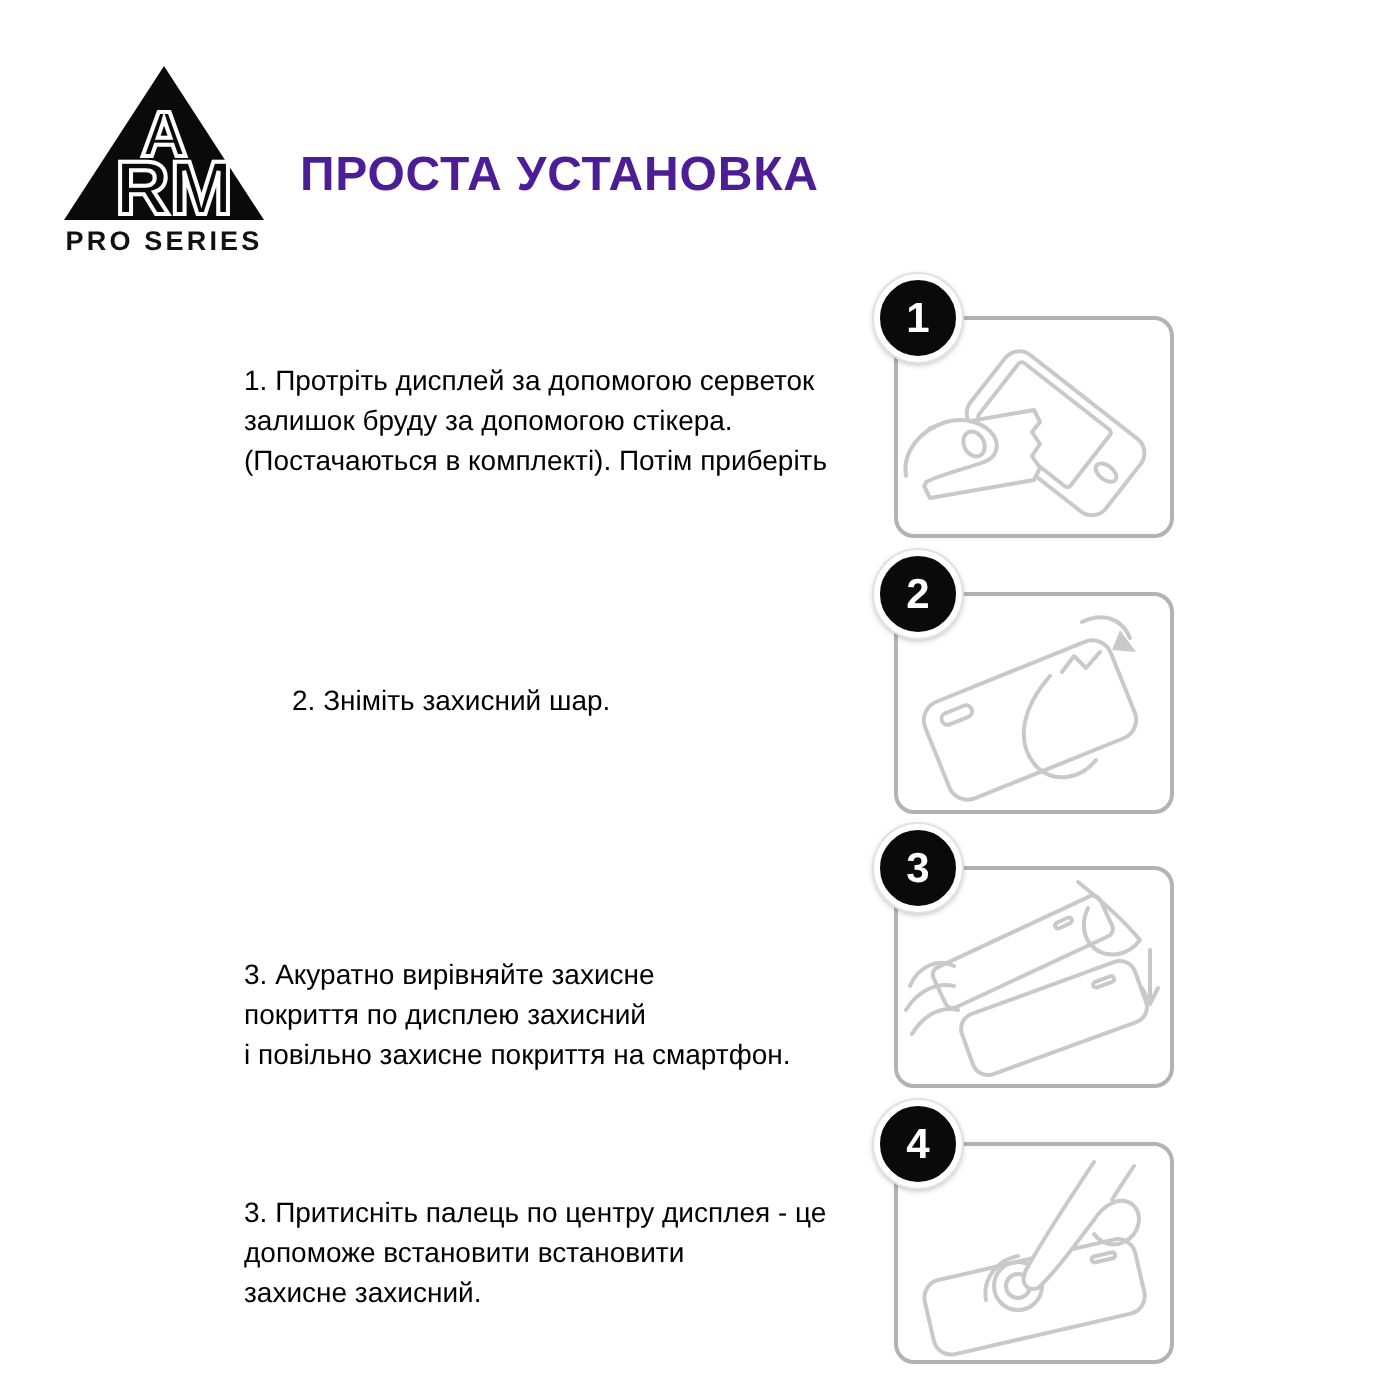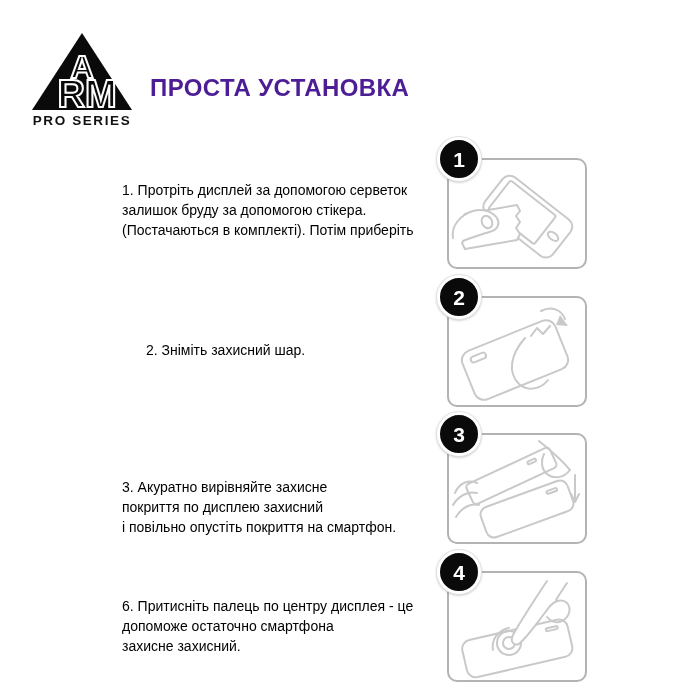--- a/index.html
+++ b/index.html
@@ -54,26 +54,26 @@
     <div>(Постачаються в комплекті). Потім приберіть</div>
   </div>
 
   <div class="step-text t2">
     <div>2. Зніміть захисний шар.</div>
   </div>
 
   <div class="step-text t3">
     <div>3. Акуратно вирівняйте захисне</div>
     <div>покриття по дисплею захисний</div>
-    <div>і повільно опустіть покриття на смартфон.</div>
+    <div>і повільно захисне покриття на смартфон.</div>
   </div>
 
   <div class="step-text t4">
-    <div>6. Притисніть палець по центру дисплея - це</div>
-    <div>допоможе остаточно смартфона</div>
+    <div>3. Притисніть палець по центру дисплея - це</div>
+    <div>допоможе встановити встановити</div>
     <div>захисне захисний.</div>
   </div>
 
   <div class="stepbox b1">
     <svg class="art" viewBox="0 0 136 107">
       <g class="ln">
         <g transform="rotate(38 78 56)">
           <rect x="36" y="33" width="86" height="46" rx="9"></rect>
           <rect x="43" y="38" width="58" height="36" rx="2"></rect>
           <ellipse cx="111" cy="56" rx="6" ry="3.5"></ellipse>

